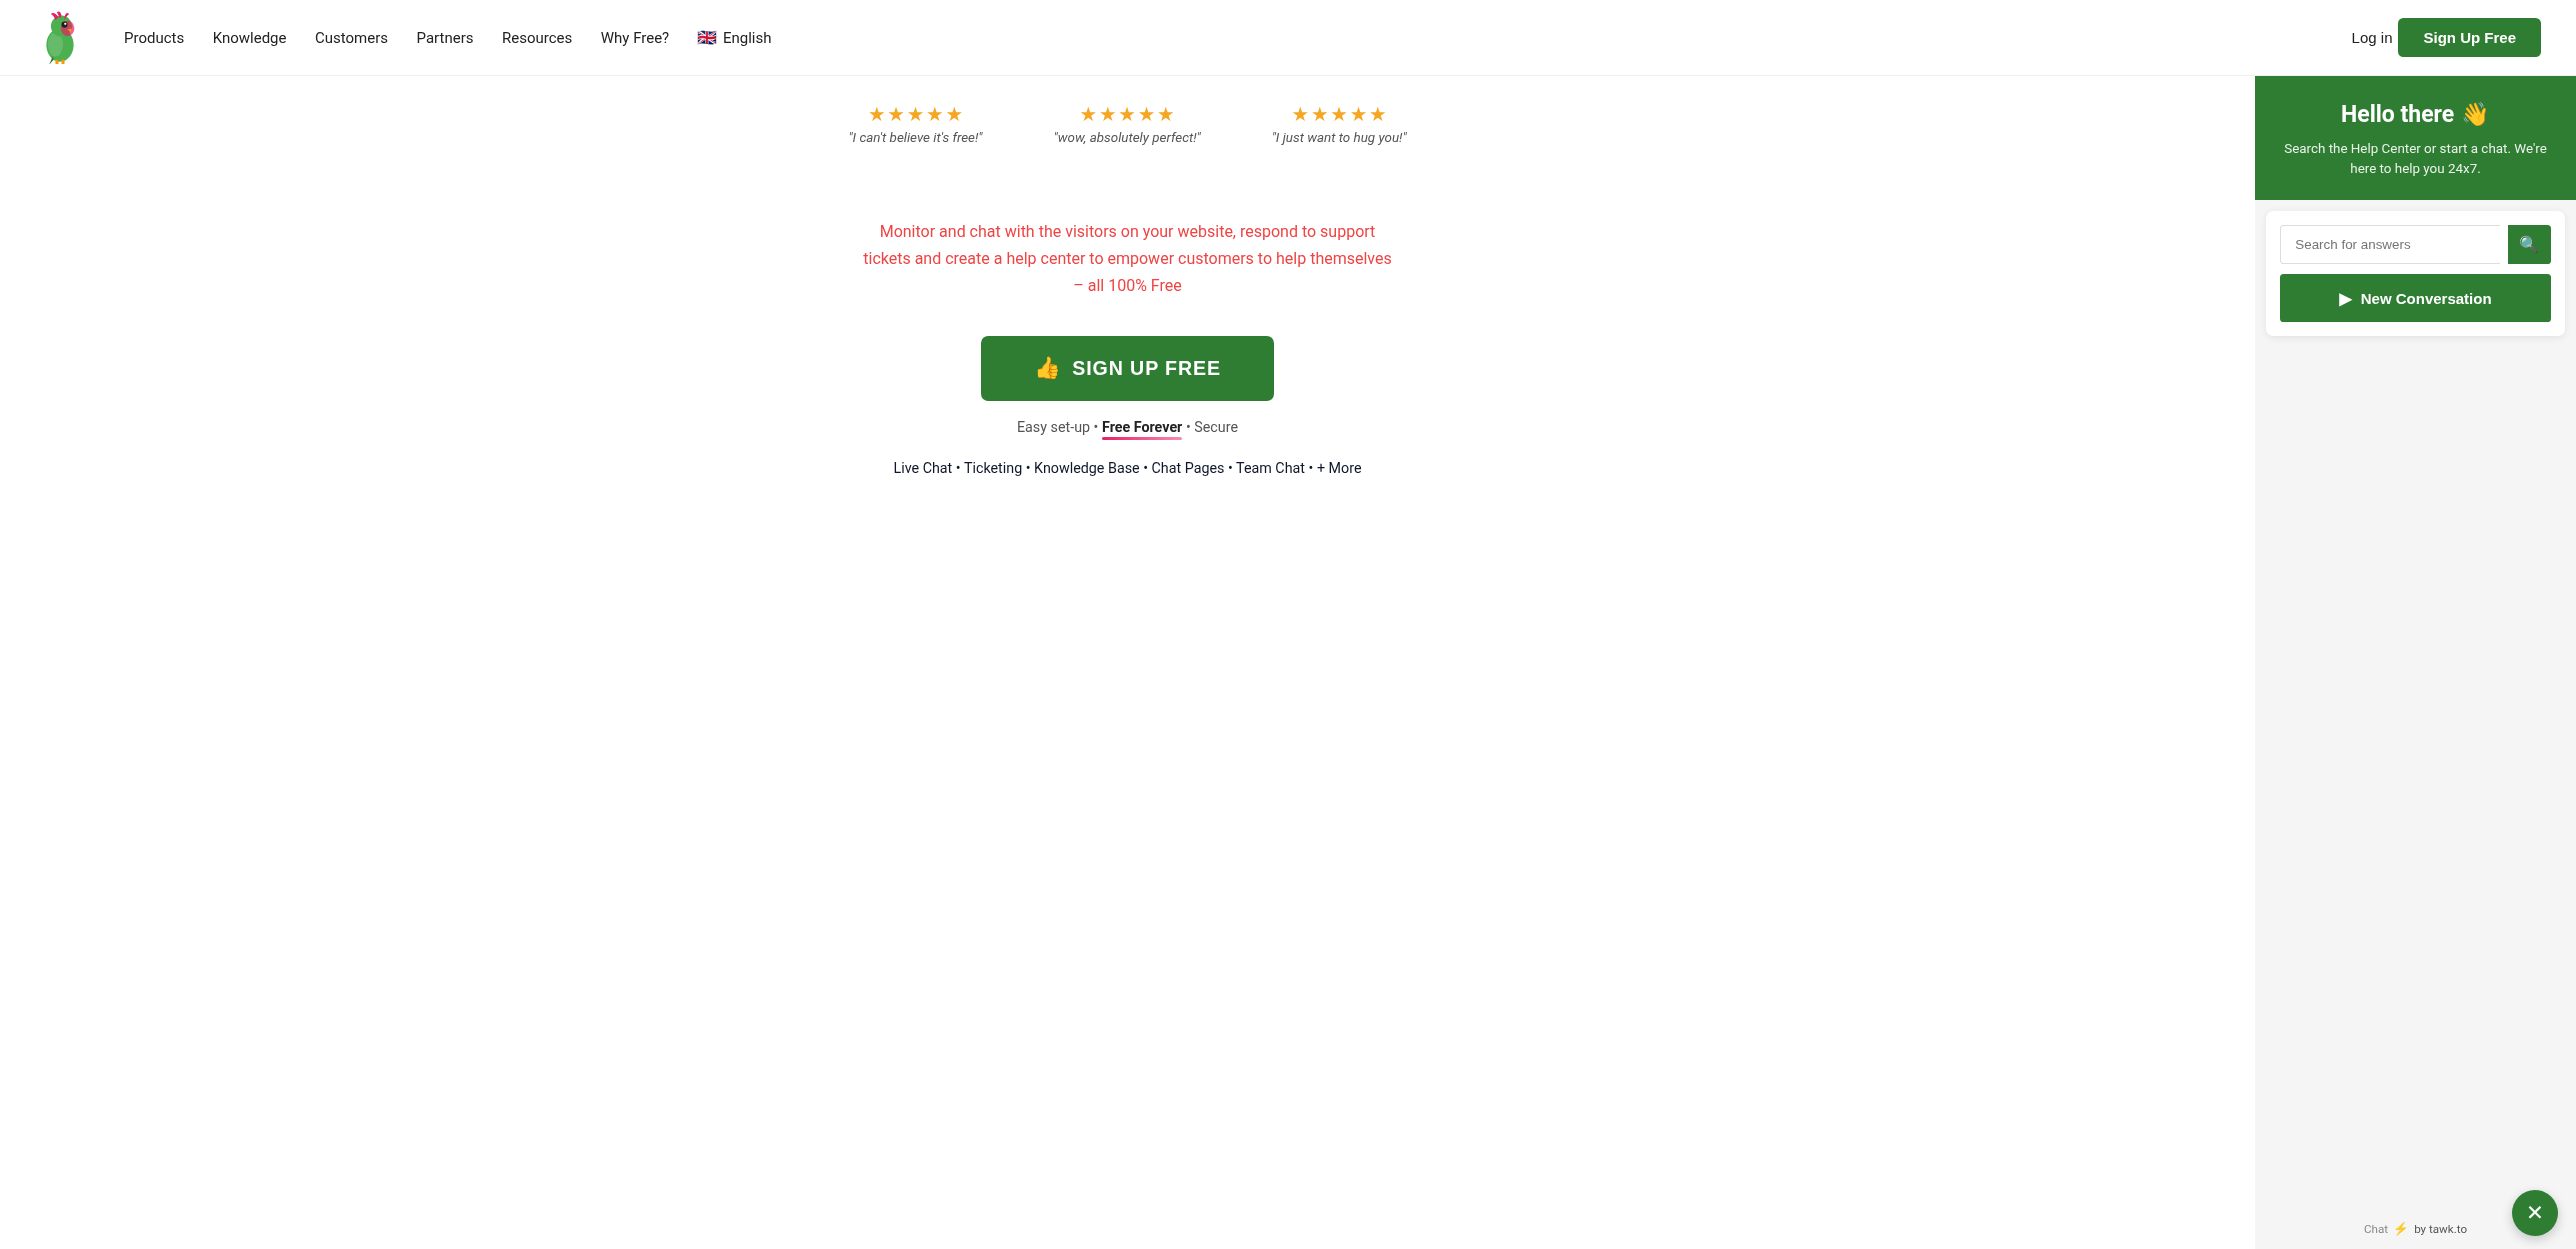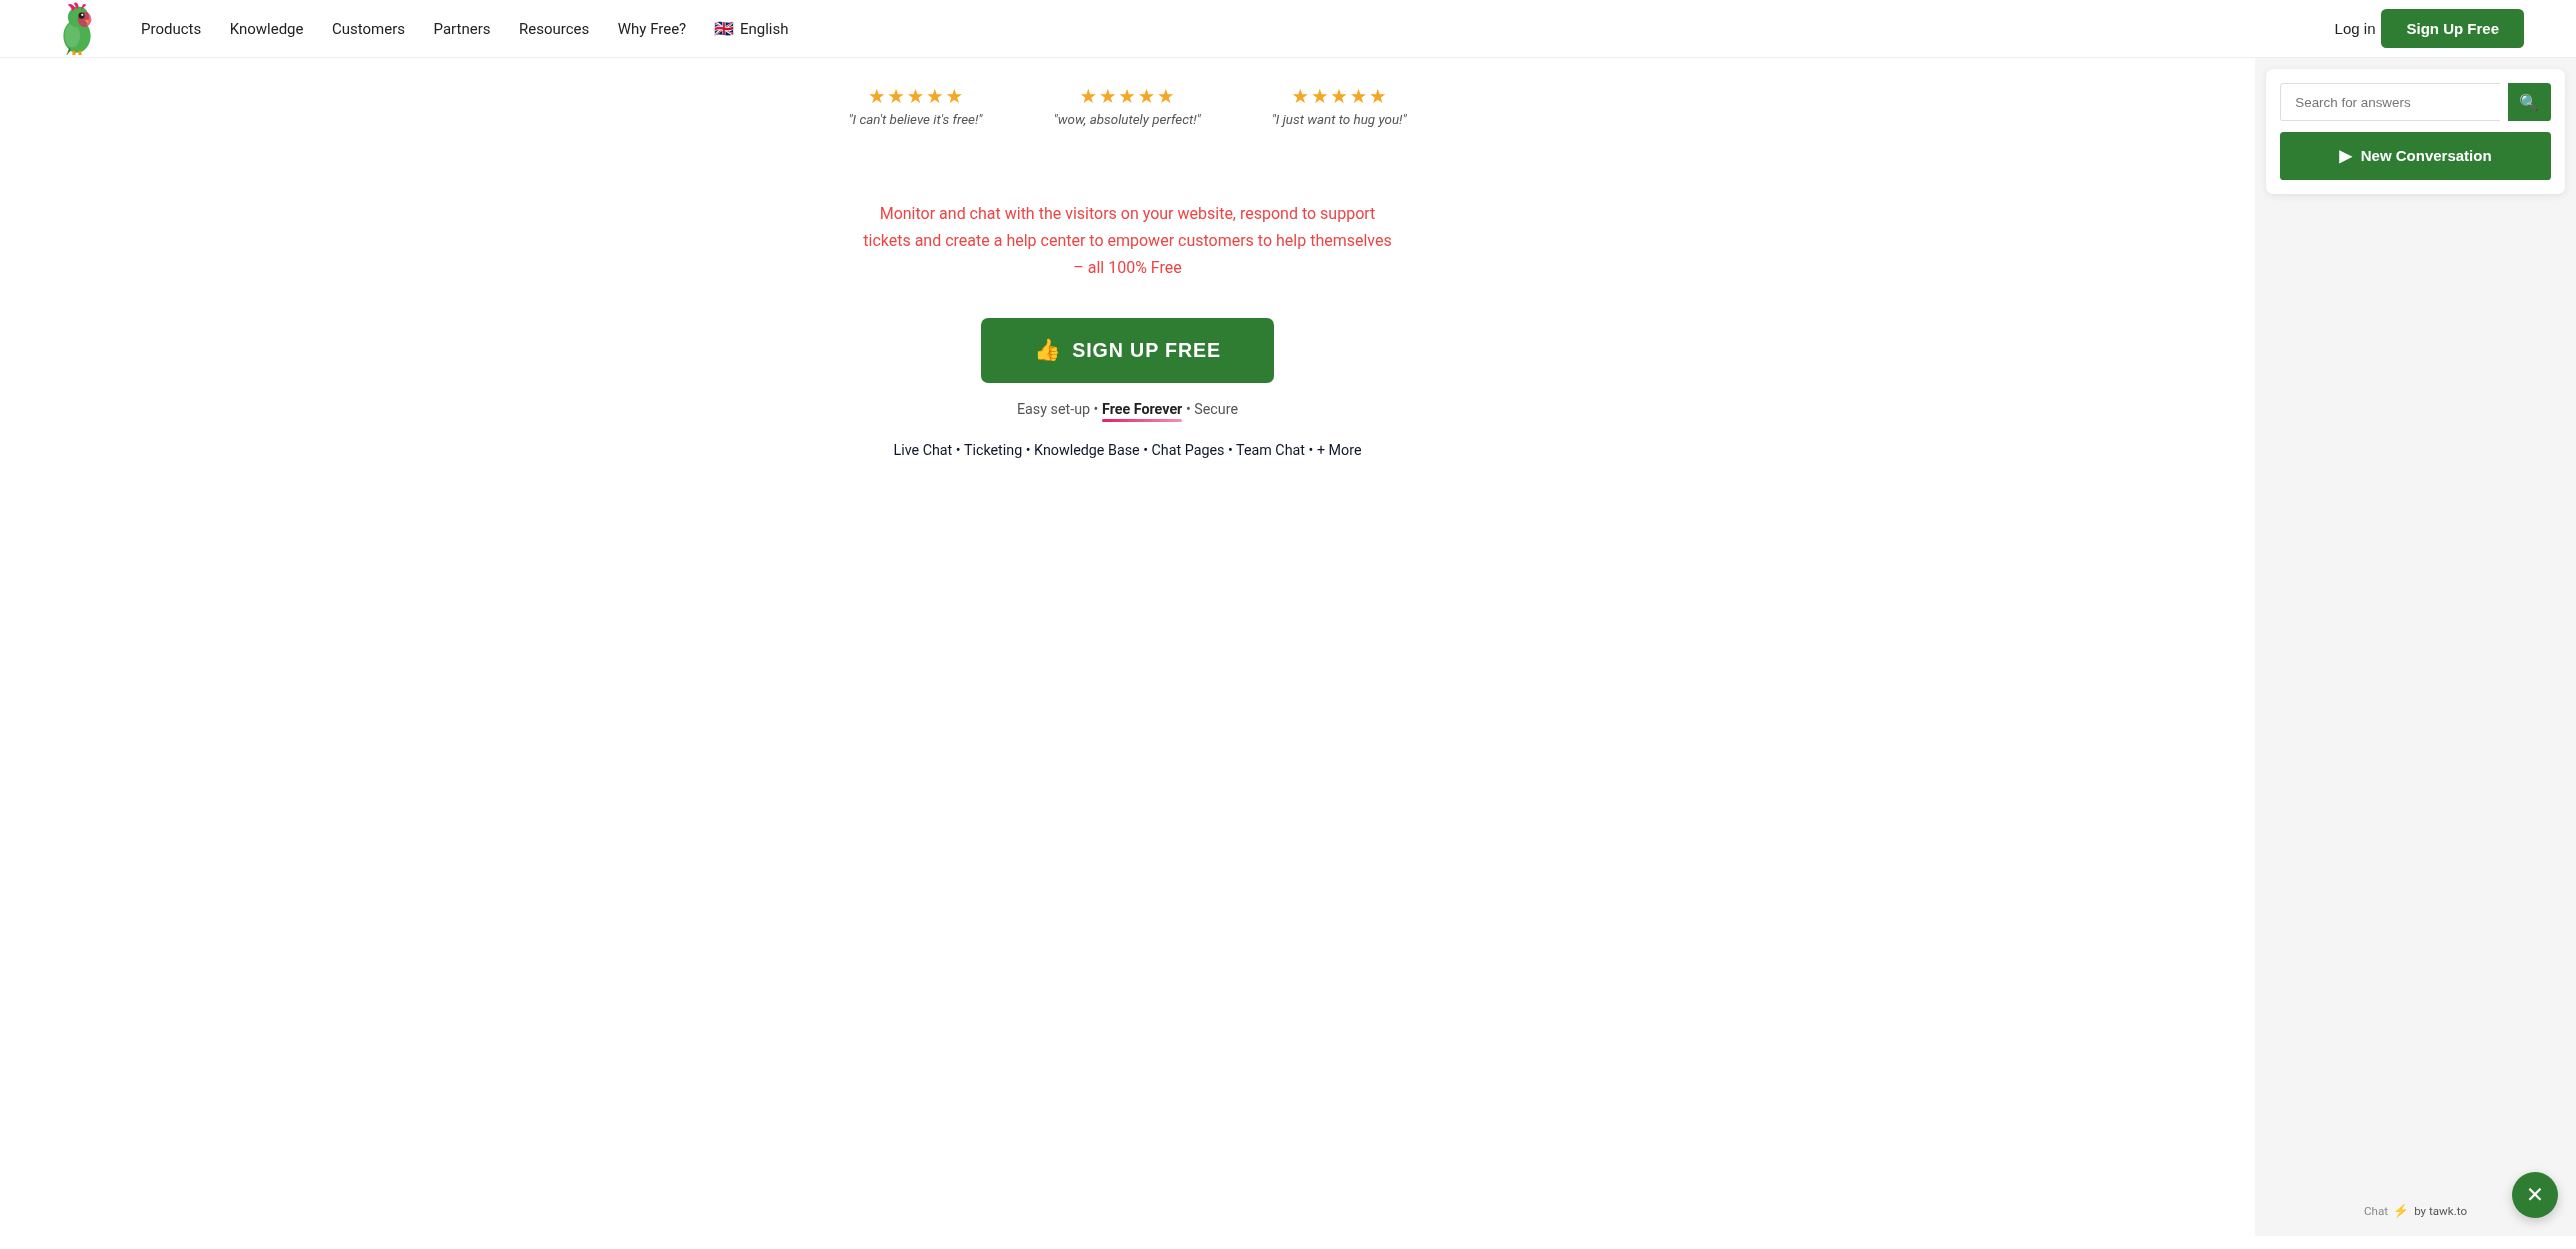--- a/index.html
+++ b/index.html
@@ -1,22 +1,22 @@
 <!DOCTYPE html>
 <html style="font-size:14.3px"><head>
   <meta charset="utf-8">
   <style>
     * { margin: 0; padding: 0; box-sizing: border-box; }
     body { font-family: -apple-system, BlinkMacSystemFont, 'Segoe UI', Roboto, sans-serif; background: #fff; overflow-x: hidden; }
 
     
     .navbar {
       display: flex;
-      padding: 0 52px;
-      height: 58px;
+      padding: 0 35px;
+      height: 76px;
       border-bottom: 0.9px solid #eee;
       background: #fff;
       position: relative;
       z-index: 10;
     }
     .navbar-logo {
       display: flex;
       align-items: center;
       margin-right: 36px;
     }
@@ -394,20 +394,27 @@
 
     <div class="tagline">
       <span>Easy set-up • </span><span class="free-forever">Free Forever<span class="underline-pink"></span></span><span> • Secure</span>
     </div>
 
     <div class="features-row">Live Chat • Ticketing • Knowledge Base • Chat Pages • Team Chat • + More</div>
 
   </section>
 
   <aside class="chat-widget">
+    <div class="chat-widget-header">
+      <div class="chat-widget-title">
+        <span>Hello there</span>
+        <span class="wave-emoji">👋</span>
+      </div>
+      <p class="chat-widget-subtitle">Search the Help Center or start a chat. We're here to help you 24x7.</p>
+    </div>
 
     <div class="chat-widget-body">
       <div class="search-row">
         <input class="search-input" type="text" placeholder="Search for answers" style="">
         <button class="search-btn">
           <span>🔍</span>
         </button>
       </div>
       <button class="new-convo-btn">
         <span class="send-icon">▶</span>

